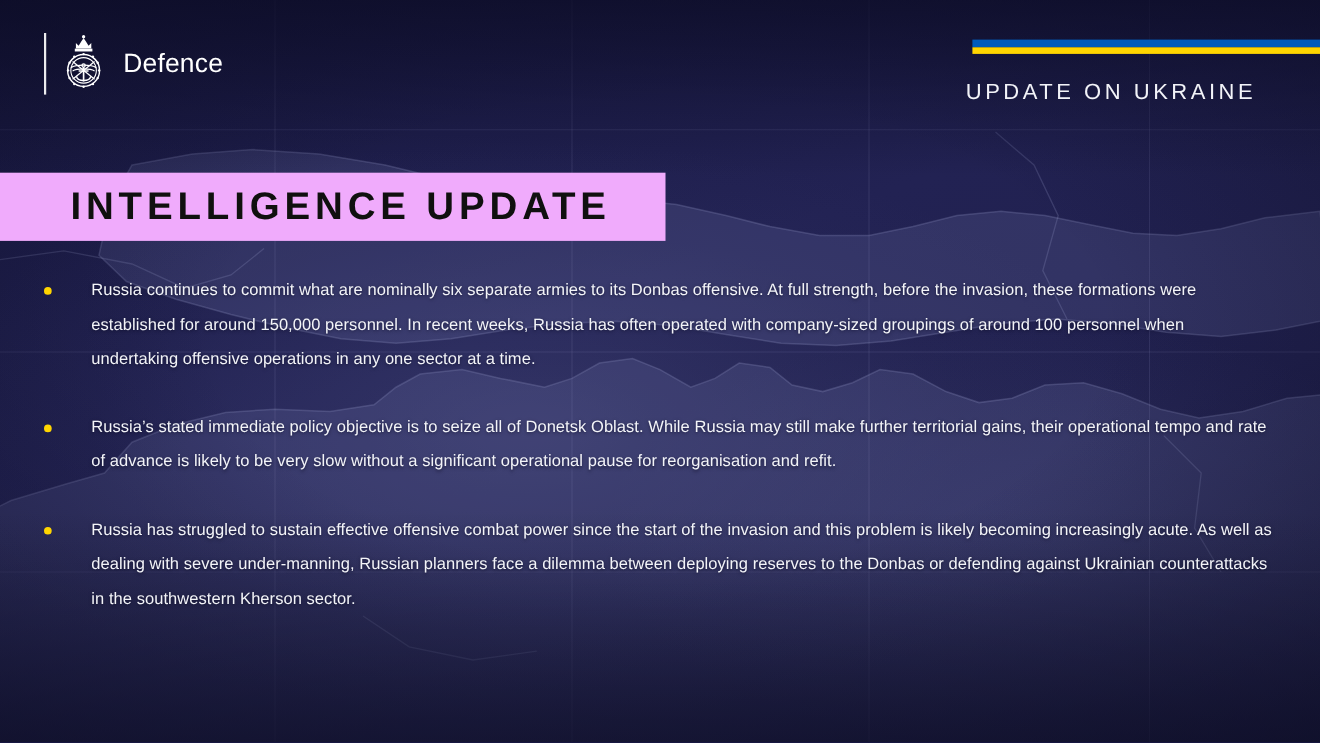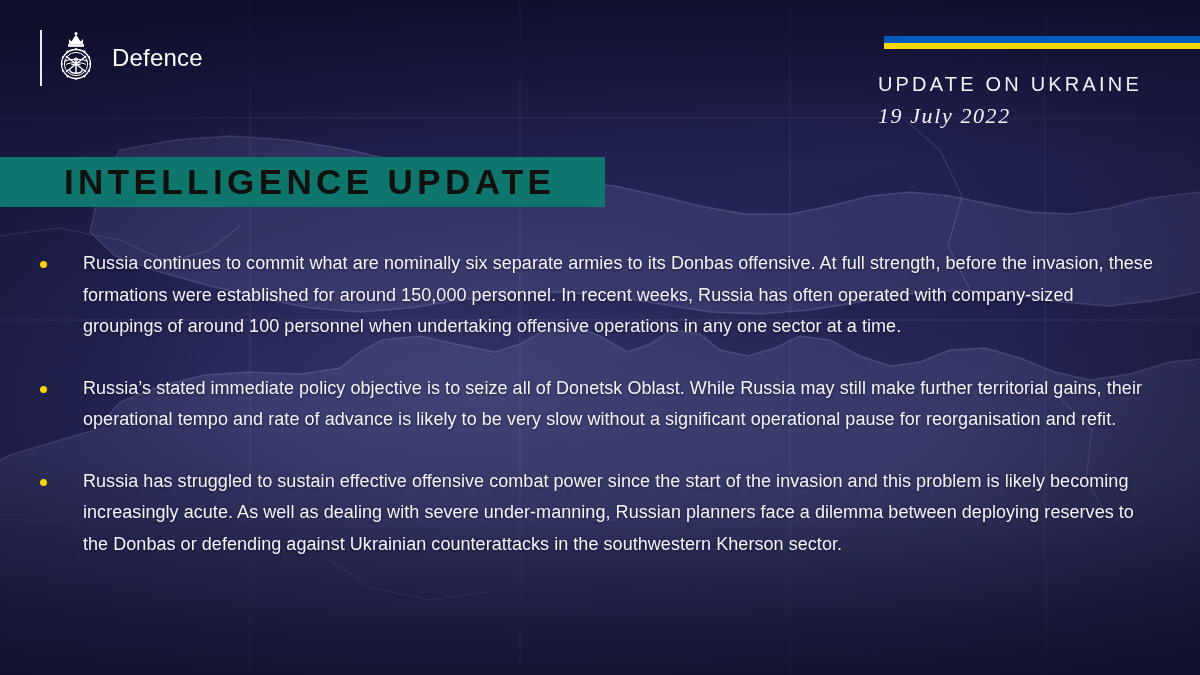--- a/index.html
+++ b/index.html
@@ -105,22 +105,22 @@
     line-height: 26px;
     white-space: nowrap;
   }
 
   
   .banner {
     position: absolute;
     left: 0;
     top: 157px;
     width: 605px;
-    height: 50px;
-    background: #0f766e;
+    height: 62px;
+    background: #f0abfc;
     display: flex;
     align-items: center;
   }
   .banner-text {
     margin-left: 64px;
     color: #10100f;
     font-size: 35px;
     font-weight: 700;
     letter-spacing: 4.4px;
     line-height: 40px;
@@ -146,21 +146,21 @@
     height: 7px;
     border-radius: 50%;
     background: #ffd500;
     margin-top: 13px;
     margin-right: 0;
   }
   .bullet-text {
     flex: 1 1 auto;
     margin-left: 36px;
     color: #f3f4f8;
-    font-size: 18px;
+    font-size: 15px;
     line-height: 31.5px;
     font-weight: 400;
     letter-spacing: 0.05px;
     text-shadow: 0 1px 3px rgba(8,8,26,0.55);
   }
 </style>
 </head>
 <body>
 
 <div class="canvas">
@@ -249,21 +249,20 @@
     </div>
   </div>
 
   <div class="flag-bar">
     <div class="flag-blue"></div>
     <div class="flag-yellow"></div>
   </div>
 
   <div class="header-right">
     <div class="update-title">UPDATE ON UKRAINE</div>
-    <div class="update-date">19 July 2022</div>
   </div>
 
   <div class="banner">
     <div class="banner-text">INTELLIGENCE UPDATE</div>
   </div>
 
   <div class="bullets">
 
     <div class="bullet-item">
       <div class="bullet-dot"></div>

